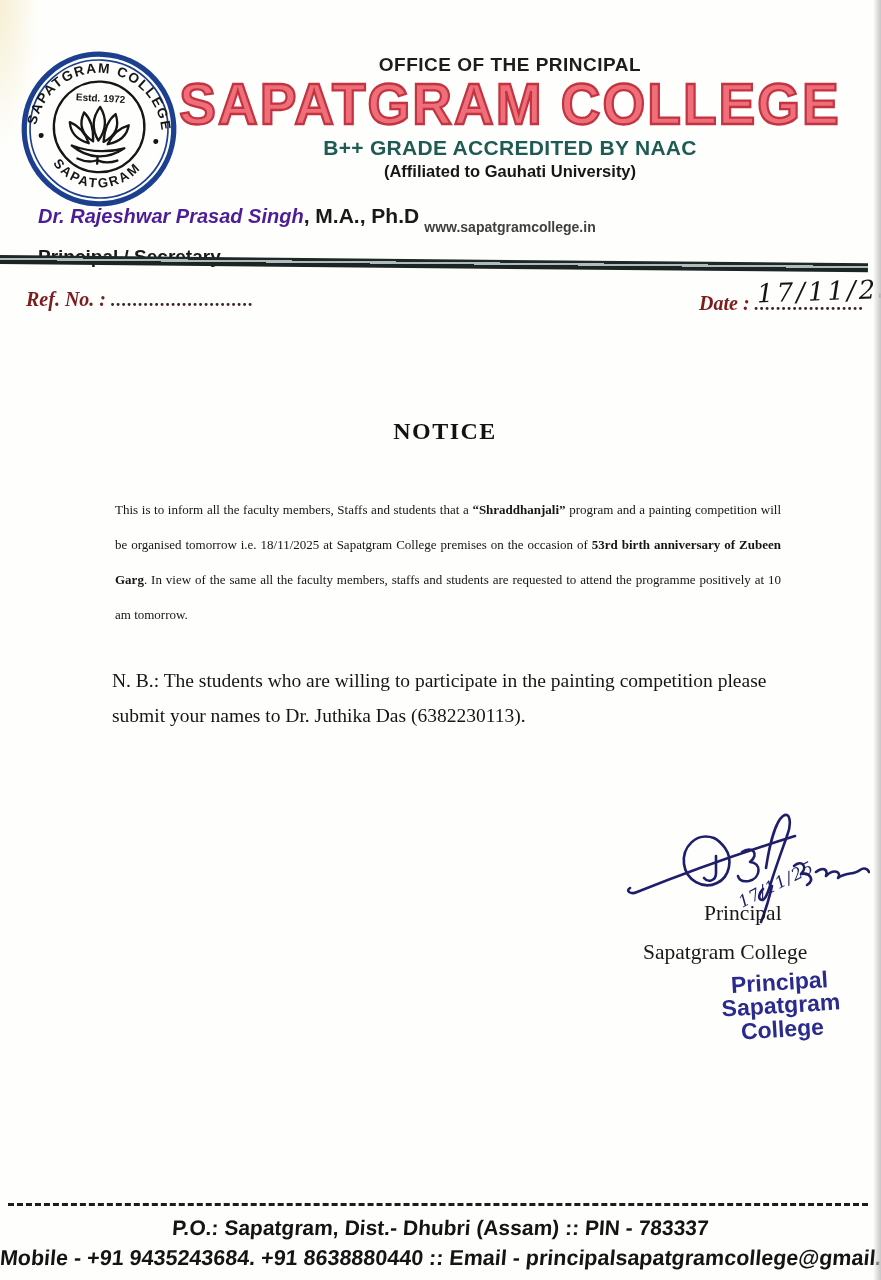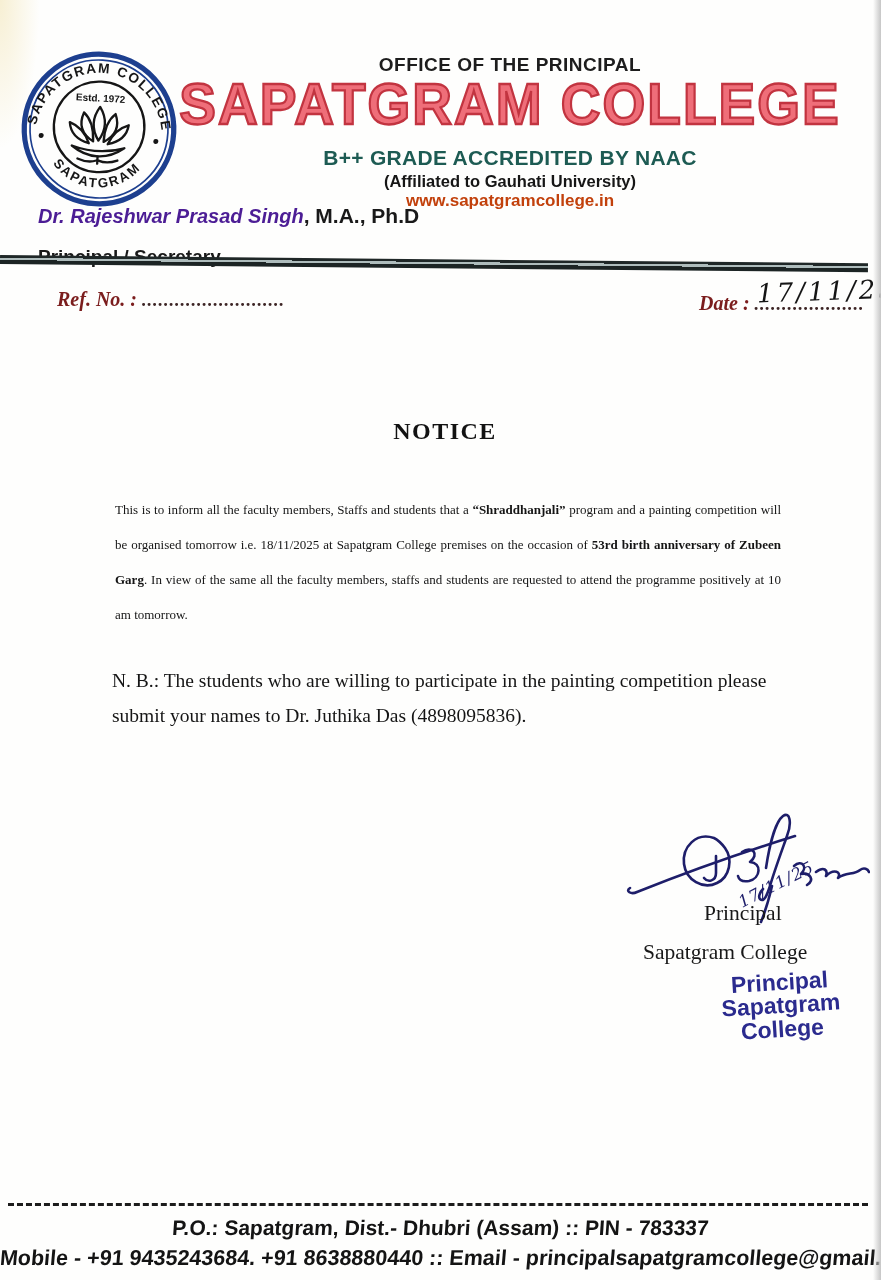--- a/index.html
+++ b/index.html
@@ -15,37 +15,37 @@
     background:radial-gradient(ellipse at top left, rgba(238,221,160,.45), rgba(238,221,160,0) 70%); }
 
   
   .seal{ position:absolute; left:20px; top:50px; transform:rotate(3deg); }
   .seal text{ font-family:"Liberation Sans",sans-serif; font-weight:bold; fill:#161616; }
   .header-text{ position:absolute; left:158px; top:54px; width:704px; text-align:center;
     font-family:"Liberation Sans",sans-serif; }
   .office-line{ font-size:19px; font-weight:bold; letter-spacing:.5px; color:#1d1d1d; }
   .college-name{ font-size:55px; font-weight:bold; letter-spacing:2px; line-height:1.05;
     color:#ef6e79; -webkit-text-stroke:2.2px #c23440; transform:scaleY(1.04); white-space:nowrap; }
-  .naac-line{ font-size:21px; font-weight:bold; color:#1d5b53; letter-spacing:.3px; margin-top:12px; }
+  .naac-line{ font-size:21px; font-weight:bold; color:#1d5b53; letter-spacing:.3px; margin-top:2px; }
   .affil-line{ font-size:16.5px; font-weight:bold; color:#161616; margin-top:2px; }
-  .web-line{ font-size:17px; font-weight:bold; color:#c2410c; }
+  .web-line{ font-size:14px; font-weight:bold; color:#404040;margin-top:38px; }
   .principal-block{ position:absolute; left:38px; top:204px; font-family:"Liberation Sans",sans-serif; }
   .p-name{ font-size:20px; font-weight:bold; font-style:italic; color:#4c1d95; }
   .p-deg{ font-size:21px; font-weight:bold; color:#191919; }
   .p-title{ font-size:19px; font-weight:bold; color:#191919; margin-top:18px; }
 
   
   .header-rule{ position:absolute; left:0; top:255px; width:868px; height:9px;
     background:linear-gradient(to bottom,#1f2727 0 30%,#aebcbc 30% 55%,#1c2424 55% 100%);
     transform:rotate(.55deg); transform-origin:left center; }
 
   
   .ref-row{ position:absolute; left:0; top:280px; width:868px;
     font-family:"Liberation Serif",serif; font-weight:bold; font-style:italic; }
-  .ref-left{ position:absolute; left:57px; top:8px; font-size:20px; color:#7b1d1d; }
+  .ref-left{ position:absolute; left:26px; top:8px; font-size:20px; color:#7b1d1d; }
   .ref-dots{ color:#3c2424; letter-spacing:1px; font-size:18px; }
   .date-right{ position:absolute; left:699px; top:12px; font-size:20px; color:#7b1d1d; white-space:nowrap; }
   .date-dotwrap{ position:relative; display:inline-block; color:#3c2424; letter-spacing:1px; font-size:18px; }
   .date-hand{ position:absolute; left:2px; top:-18px; font-family:"DejaVu Serif",serif;
     font-style:italic; font-weight:normal; font-size:26px; letter-spacing:3px; color:#151515;
     transform:rotate(-2deg); white-space:nowrap; }
 
   
   .notice-title{ position:absolute; left:0; top:418px; width:890px; text-align:center;
     font-size:24px; font-weight:bold; letter-spacing:1.5px; color:#121212; }
@@ -138,21 +138,21 @@
         <span>....................</span>
         <span class="date-hand">17/11/25</span>
       </span>
     </div>
   </div>
 
   <div class="notice-title">NOTICE</div>
 
   <p class="notice-body"><span>This is to inform all the faculty members, Staffs and students that a </span><b>“Shraddhanjali”</b><span> program and a painting competition will be organised tomorrow i.e. 18/11/2025 at Sapatgram College premises on the occasion of </span><b>53rd birth anniversary of Zubeen Garg</b><span>. In view of the same all the faculty members, staffs and students are requested to attend the programme positively at 10 am tomorrow.</span></p>
 
-  <p class="nb-para">N. B.: The students who are willing to participate in the painting competition please submit your names to Dr. Juthika Das (4898095836).</p>
+  <p class="nb-para">N. B.: The students who are willing to participate in the painting competition please submit your names to Dr. Juthika Das (6382230113).</p>
 
   <svg class="sig-svg" width="250" height="125" viewBox="0 0 250 125">
     <g fill="none" stroke="#1e1e6a" stroke-width="2.6" stroke-linecap="round" stroke-linejoin="round">
       <path d="M 10,84 c -5,3 1,7 7,4 c 35,-14 100,-38 158,-56"></path>
       <path d="M 94,34 c -18,-6 -32,9 -30,26 c 2,16 19,26 33,19 c 13,-6 16,-24 8,-35 c -3,-4 -7,-8 -11,-10"></path>
       <path d="M 96,52 l 0,17 c 0,8 -8,10 -12,5"></path>
       <path d="M 122,48 c 10,-7 18,2 8,10 c 12,1 11,16 -1,19 c -6,1 -10,-1 -11,-5"></path>
       <path d="M 146,64 c 3,-20 9,-46 17,-52 c 7,-5 9,7 4,20 c -6,17 -13,36 -17,50 c -3,9 -6,17 -10,13 c -2,-2 0,-7 3,-10"></path>
       <path d="M 152,82 c -3,13 -7,26 -11,36"></path>
       <path d="M 174,62 c 8,-7 14,1 7,8 c 9,-2 14,6 6,11"></path>

